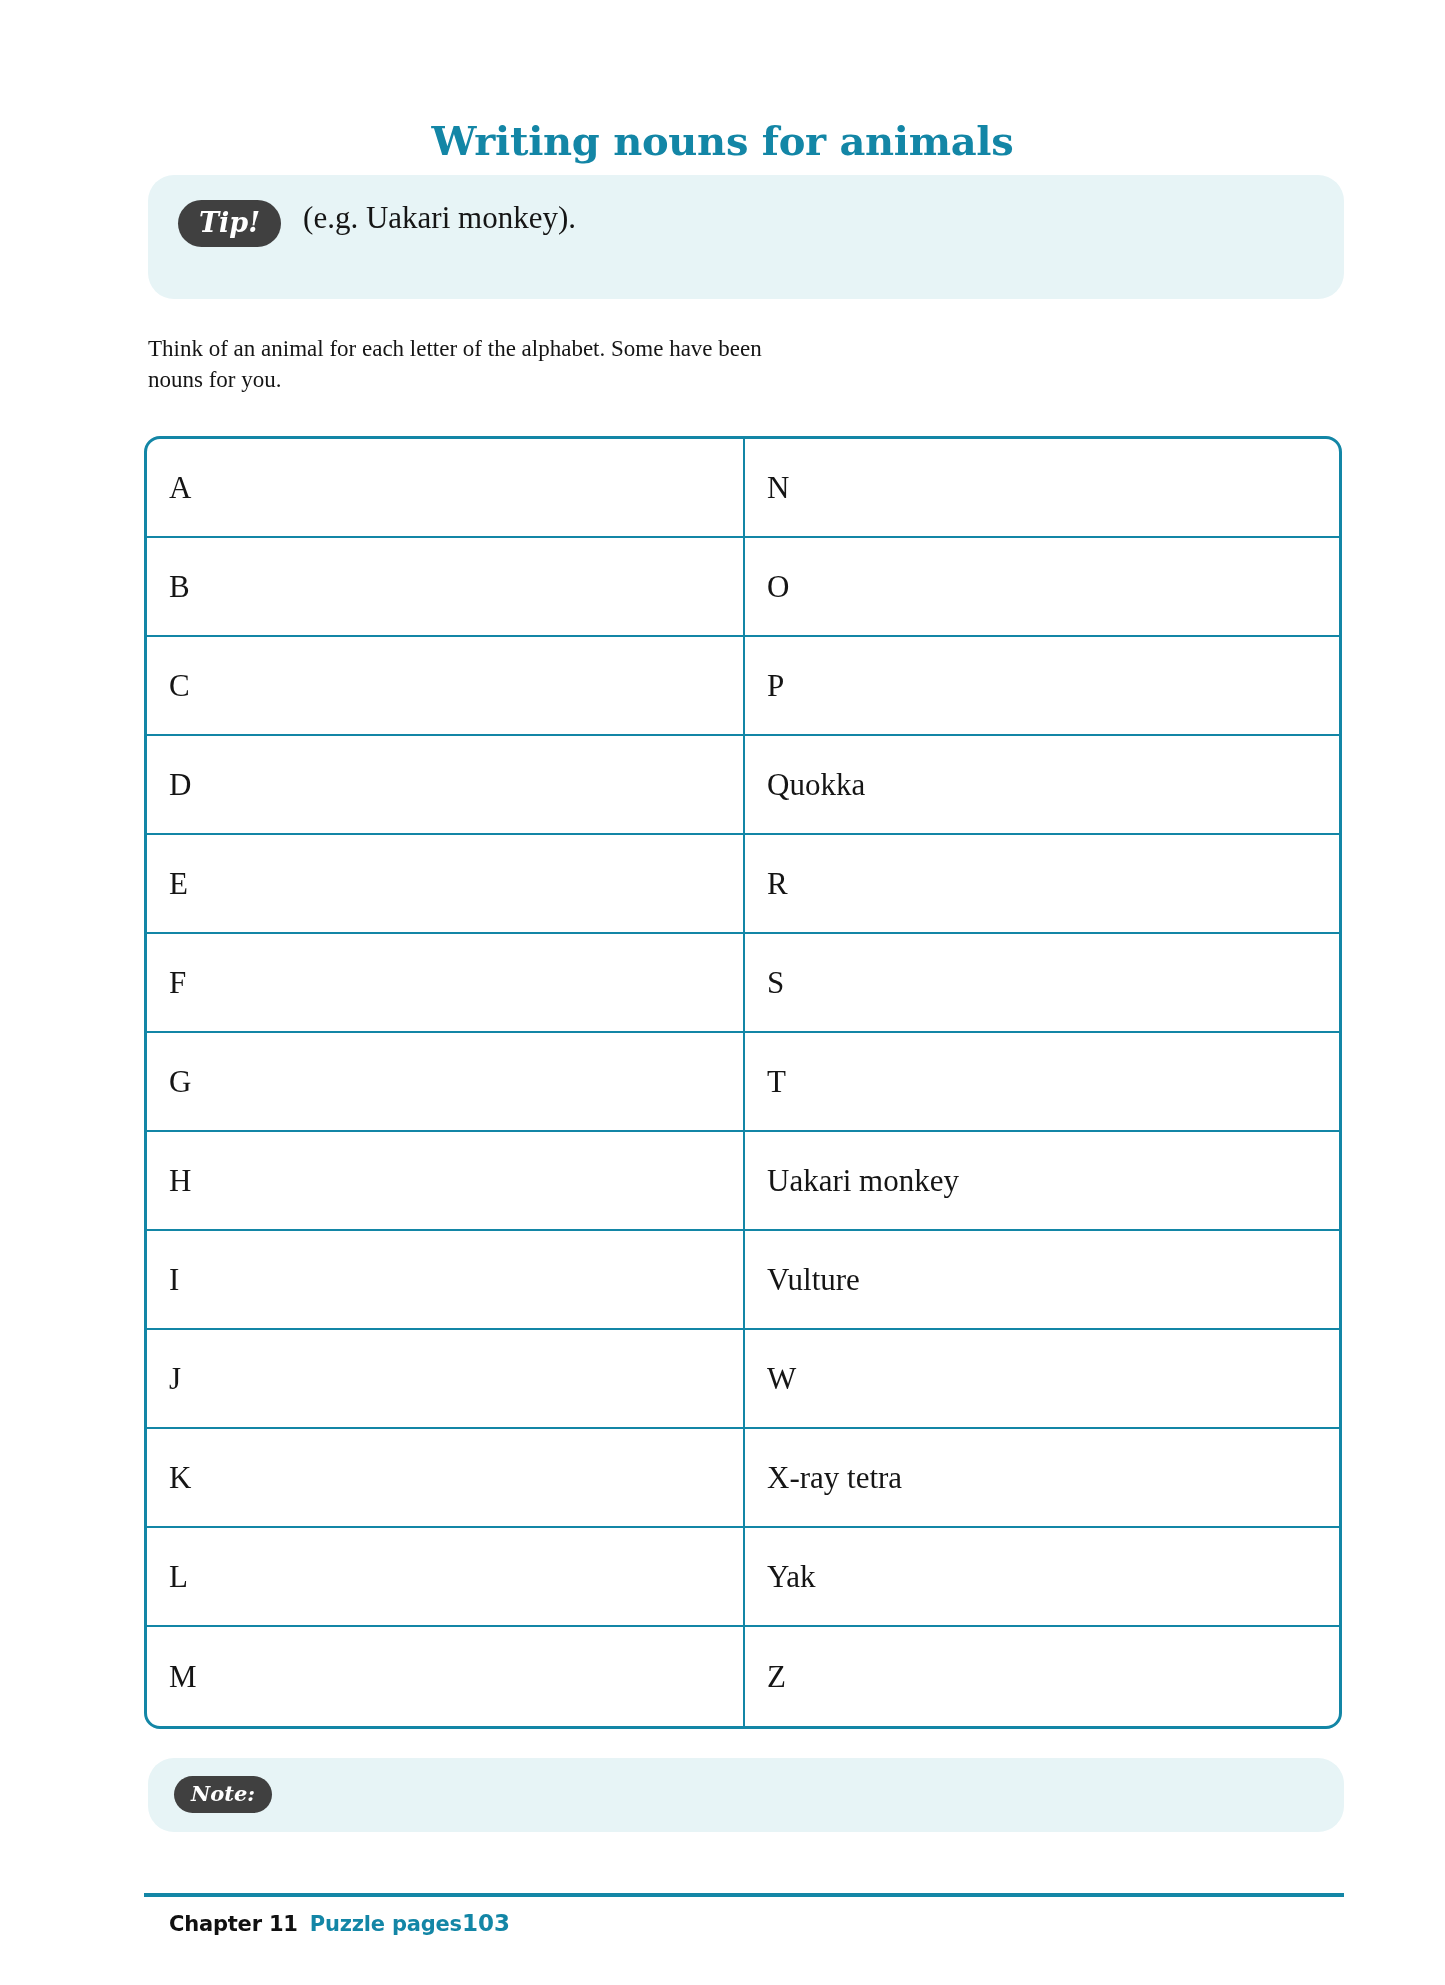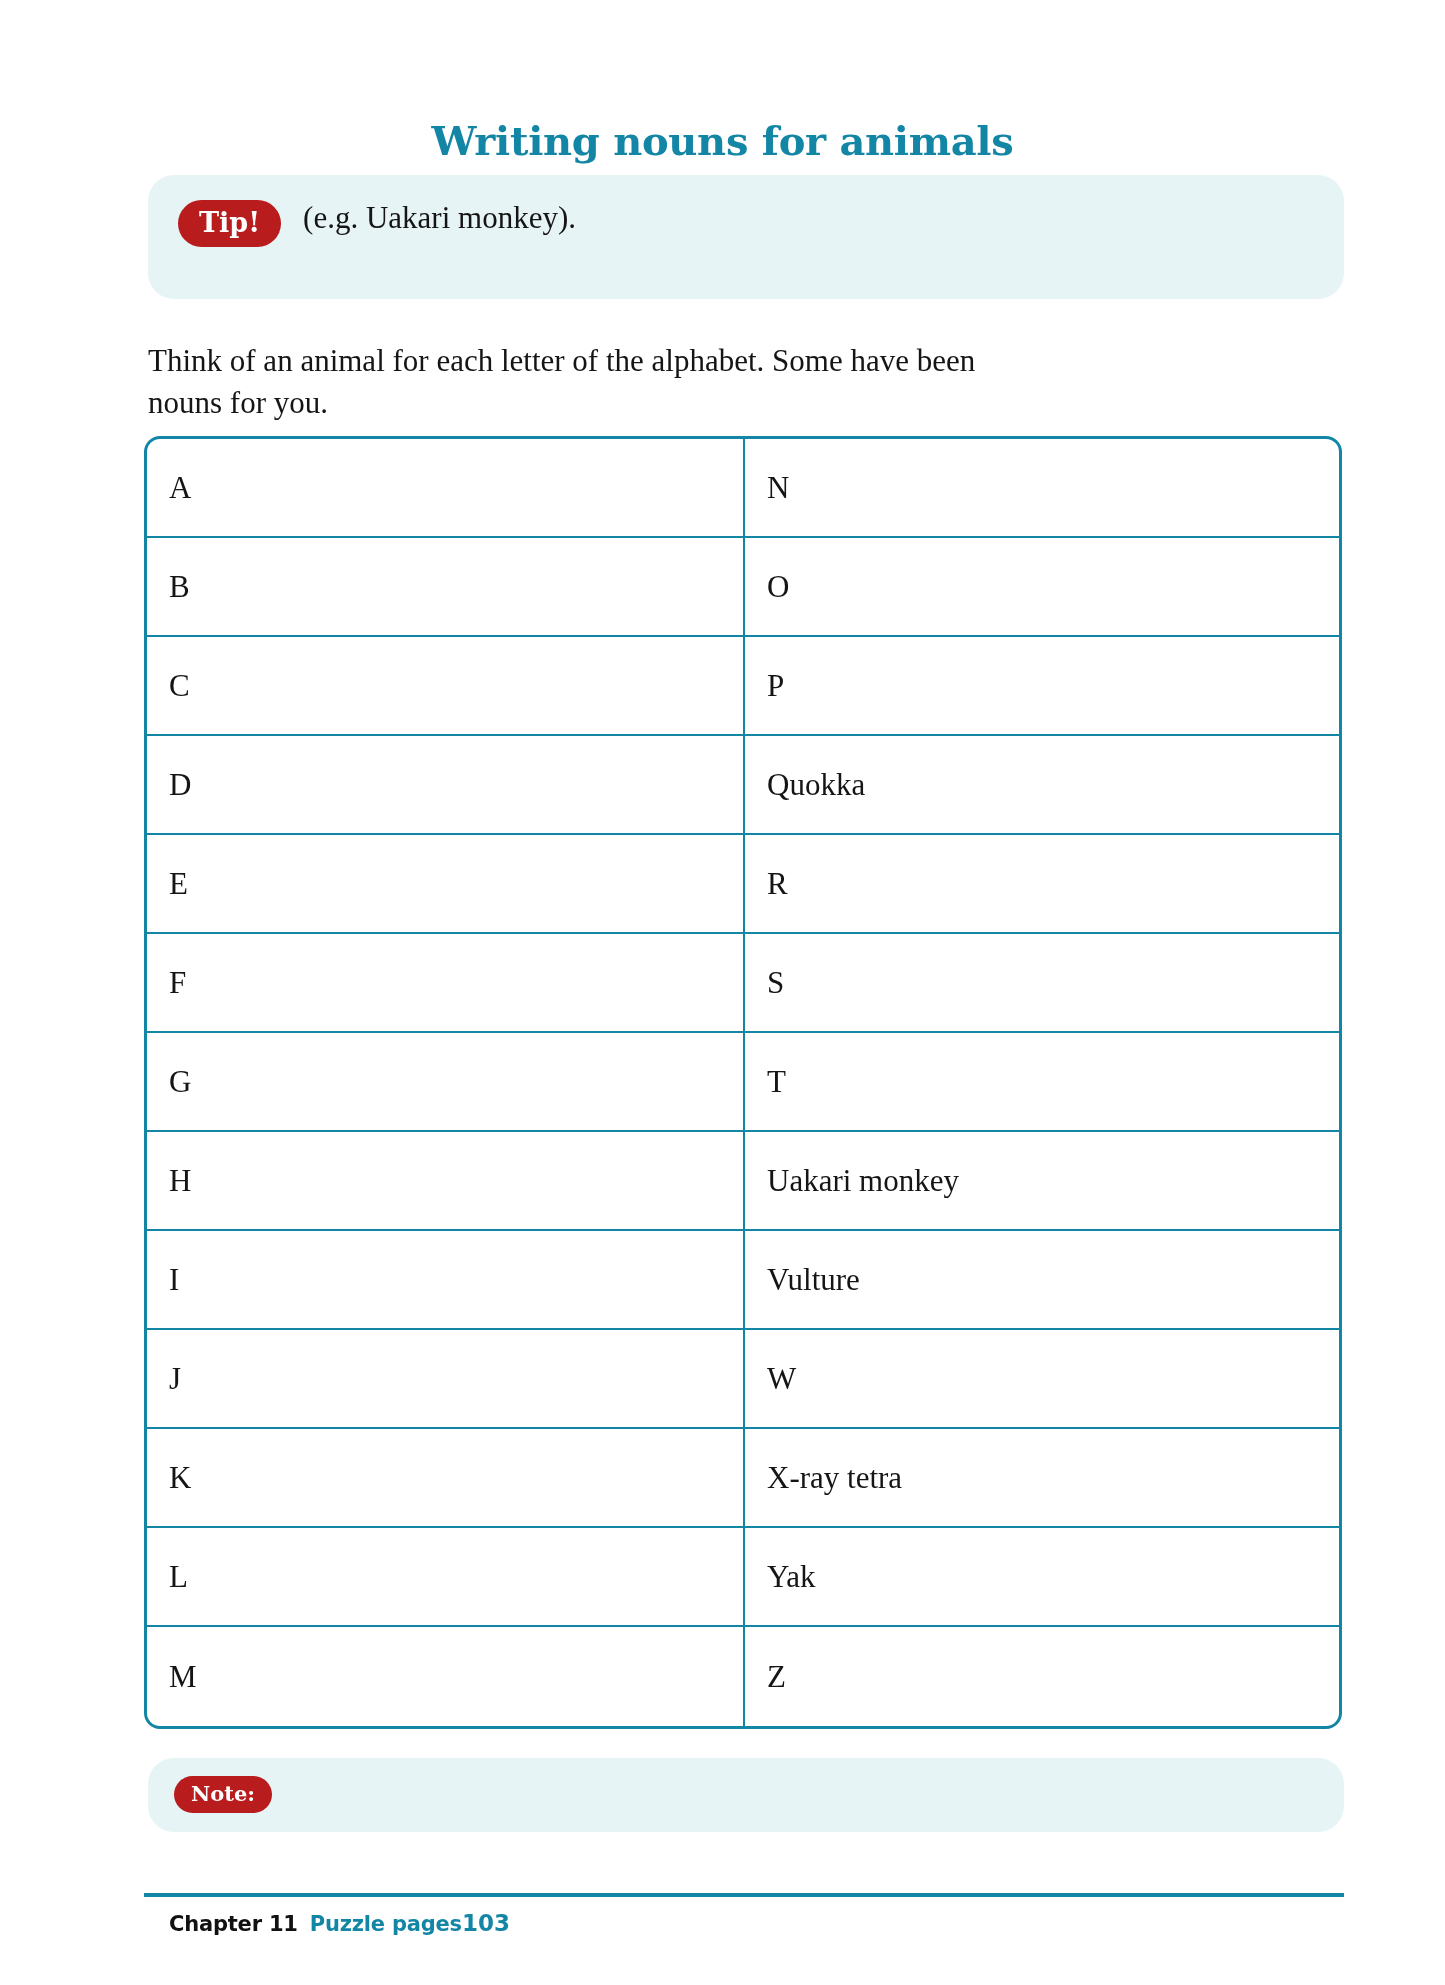--- a/index.html
+++ b/index.html
@@ -57,28 +57,29 @@
     padding: 16px 16px 18px 26px;
   }
 
   .callout-row {
     display: flex;
     align-items: flex-start;
   }
 
   .pill {
     flex: 0 0 auto;
-    background: #b91c1c;
+    background: #404040;
     color: #ffffff;
     border-radius: 999px;
     font-family: "DejaVu Serif", serif;
     font-weight: bold;
     text-align: center;
     line-height: 1;
     white-space: nowrap;
+    font-style: italic;
   }
   .pill.tip-pill {
     font-size: 27px;
     padding: 9px 21px 11px 21px;
     margin-top: 3px;
   }
   .pill.note-pill {
     font-size: 21px;
     padding: 7px 17px 9px 17px;
     margin-top: 2px;
@@ -104,24 +105,23 @@
     display: block;
   }
 
   
   .instruction {
     position: absolute;
     left: 148px;
     top: 334px;
     width: 1160px;
     font-family: "Liberation Serif", serif;
-    font-size: 31px;
+    font-size: 23px;
     line-height: 1.34;
     color: #151515;
-    margin-top: 6px;
   }
   .instruction .line {
     display: block;
   }
 
   
   .alpha-table {
     position: absolute;
     left: 144px;
     top: 436px;

